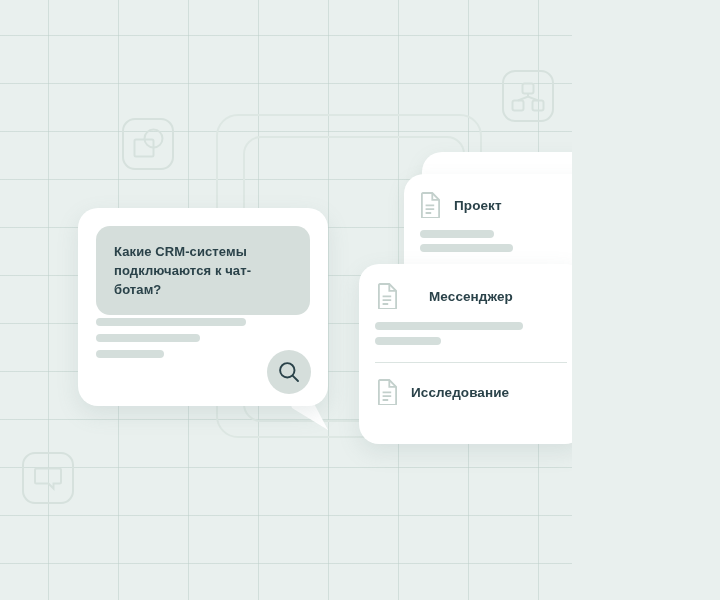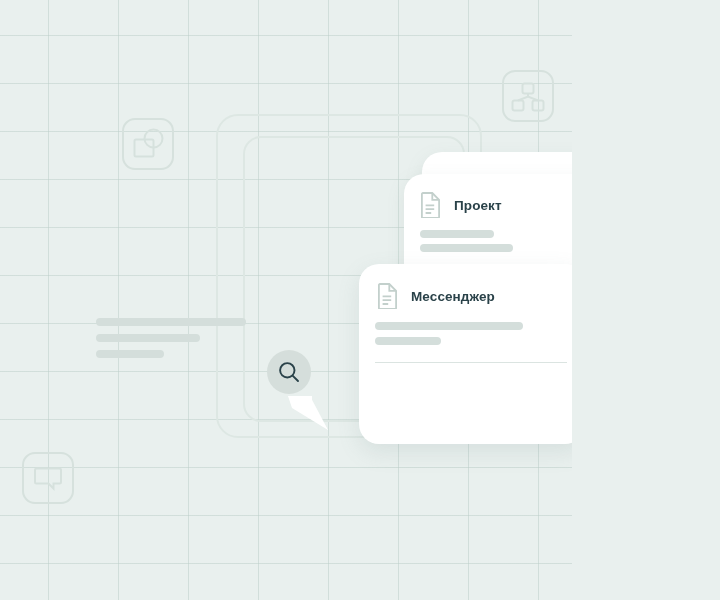--- a/index.html
+++ b/index.html
@@ -245,33 +245,48 @@
   <div class="card" id="doc-card-front" style="background: rgb(255, 255, 255);"></div>
 
   <div class="doc-row" id="row-messenger">
     <span class="doc-icon" style="color: rgb(195, 208, 204);">
       <svg width="22" height="26" viewBox="0 0 22 26" fill="none" stroke="currentColor" stroke-width="1.8">
         <path d="M2.9 1h9.4l6.8 6.8v17.2a1 1 0 0 1-1 1H2.9a1 1 0 0 1-1-1V2a1 1 0 0 1 1-1z"></path>
         <path d="M12.3 1v6.8h6.8"></path>
         <path d="M5.6 13.4h8.6M5.6 17.2h8.6M5.6 21h5.6"></path>
       </svg>
     </span>
-    <span class="doc-title" style="color: rgb(42, 66, 73);">Мессенджер</span>
+    <span class="doc-title" style="color: rgb(42, 66, 73); margin-left: 18px;">Мессенджер</span>
   </div>
   <div class="skel" id="msg-skel-0" style="width: 148px; background: rgb(212, 222, 219);"></div>
   <div class="skel" id="msg-skel-1" style="width: 66px; background: rgb(212, 222, 219);"></div>
 
   <div class="divider" id="card-divider" style="background: rgb(219, 228, 225);"></div>
 
+  <div class="doc-row" id="row-research">
+    <span class="doc-icon" style="color: rgb(195, 208, 204);">
+      <svg width="22" height="26" viewBox="0 0 22 26" fill="none" stroke="currentColor" stroke-width="1.8">
+        <path d="M2.9 1h9.4l6.8 6.8v17.2a1 1 0 0 1-1 1H2.9a1 1 0 0 1-1-1V2a1 1 0 0 1 1-1z"></path>
+        <path d="M12.3 1v6.8h6.8"></path>
+        <path d="M5.6 13.4h8.6M5.6 17.2h8.6M5.6 21h5.6"></path>
+      </svg>
+    </span>
+    <span class="doc-title" style="color: rgb(42, 66, 73);">Исследование</span>
+  </div>
 
   <svg class="tail-svg" width="46" height="46" viewBox="0 0 46 46">
     <path d="M0 0 H22 L40 34 L4 12 Z" fill="#ffffff"></path>
     <path d="M0 0 H24 V11 L40 34 Z" fill="#ffffff"></path>
   </svg>
 
+  <div class="card" id="chat-bubble" style="background: rgb(255, 255, 255);">
+    <div class="question-box" style="background: rgb(213, 222, 219);">
+      <p class="question-text" style="color: rgb(42, 66, 73);">Какие CRM-системы подключаются к чат-ботам?</p>
+    </div>
+  </div>
 
   <div class="skel" id="chat-skel-0" style="width: 150px; background: rgb(212, 222, 219);"></div>
   <div class="skel" id="chat-skel-1" style="width: 104px; background: rgb(212, 222, 219);"></div>
   <div class="skel" id="chat-skel-2" style="width: 68px; background: rgb(212, 222, 219);"></div>
 
   <div id="search-button" style="background: rgb(213, 222, 219);">
     <span>
       <svg width="22" height="22" viewBox="0 0 22 22" fill="none" stroke="currentColor" stroke-width="1.9" stroke-linecap="round">
         <circle cx="9.3" cy="9.3" r="7.2"></circle>
         <path d="M14.6 14.6 L20 20"></path>

